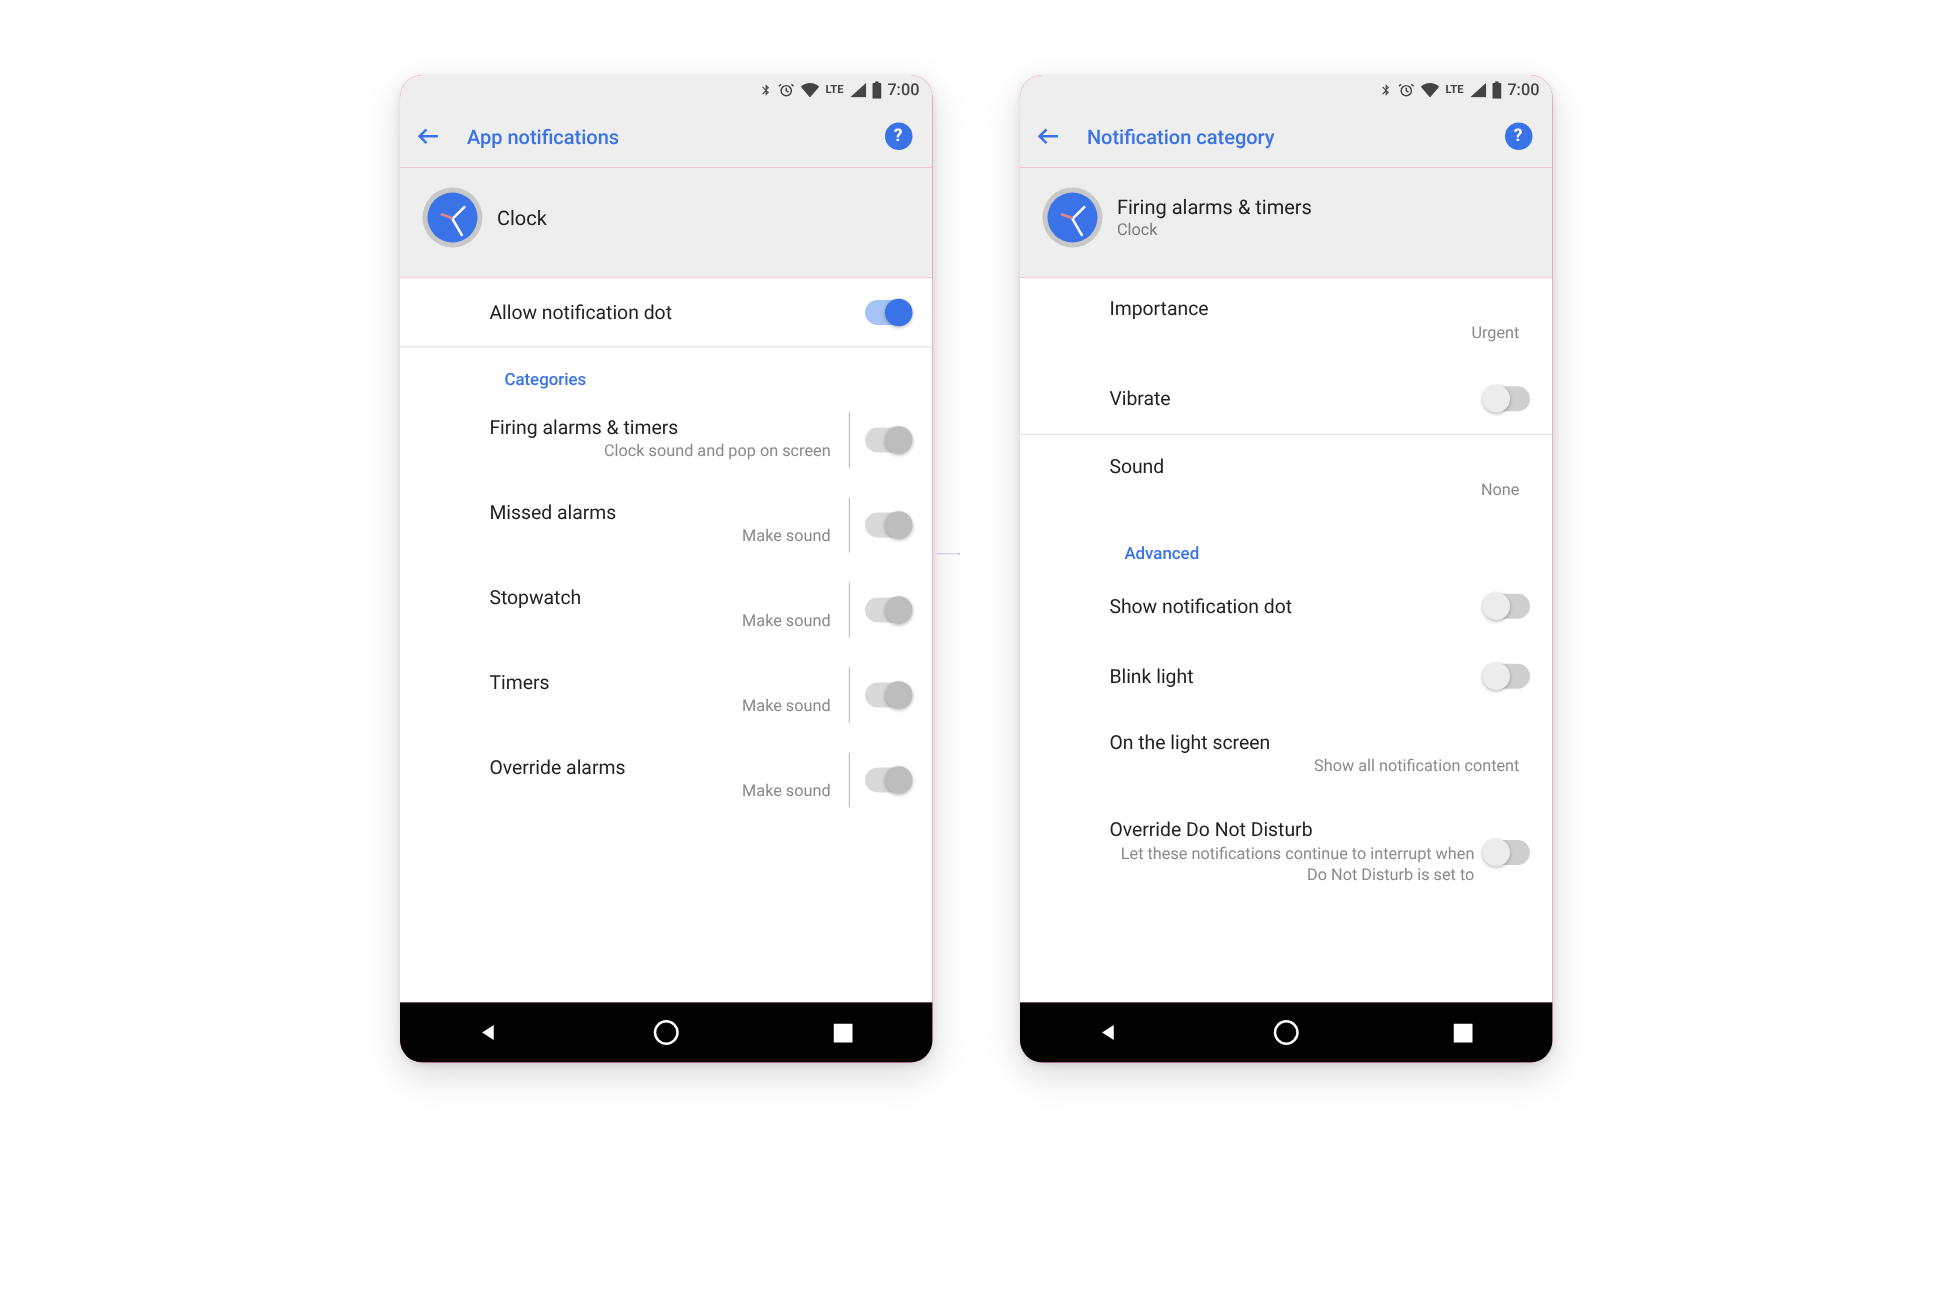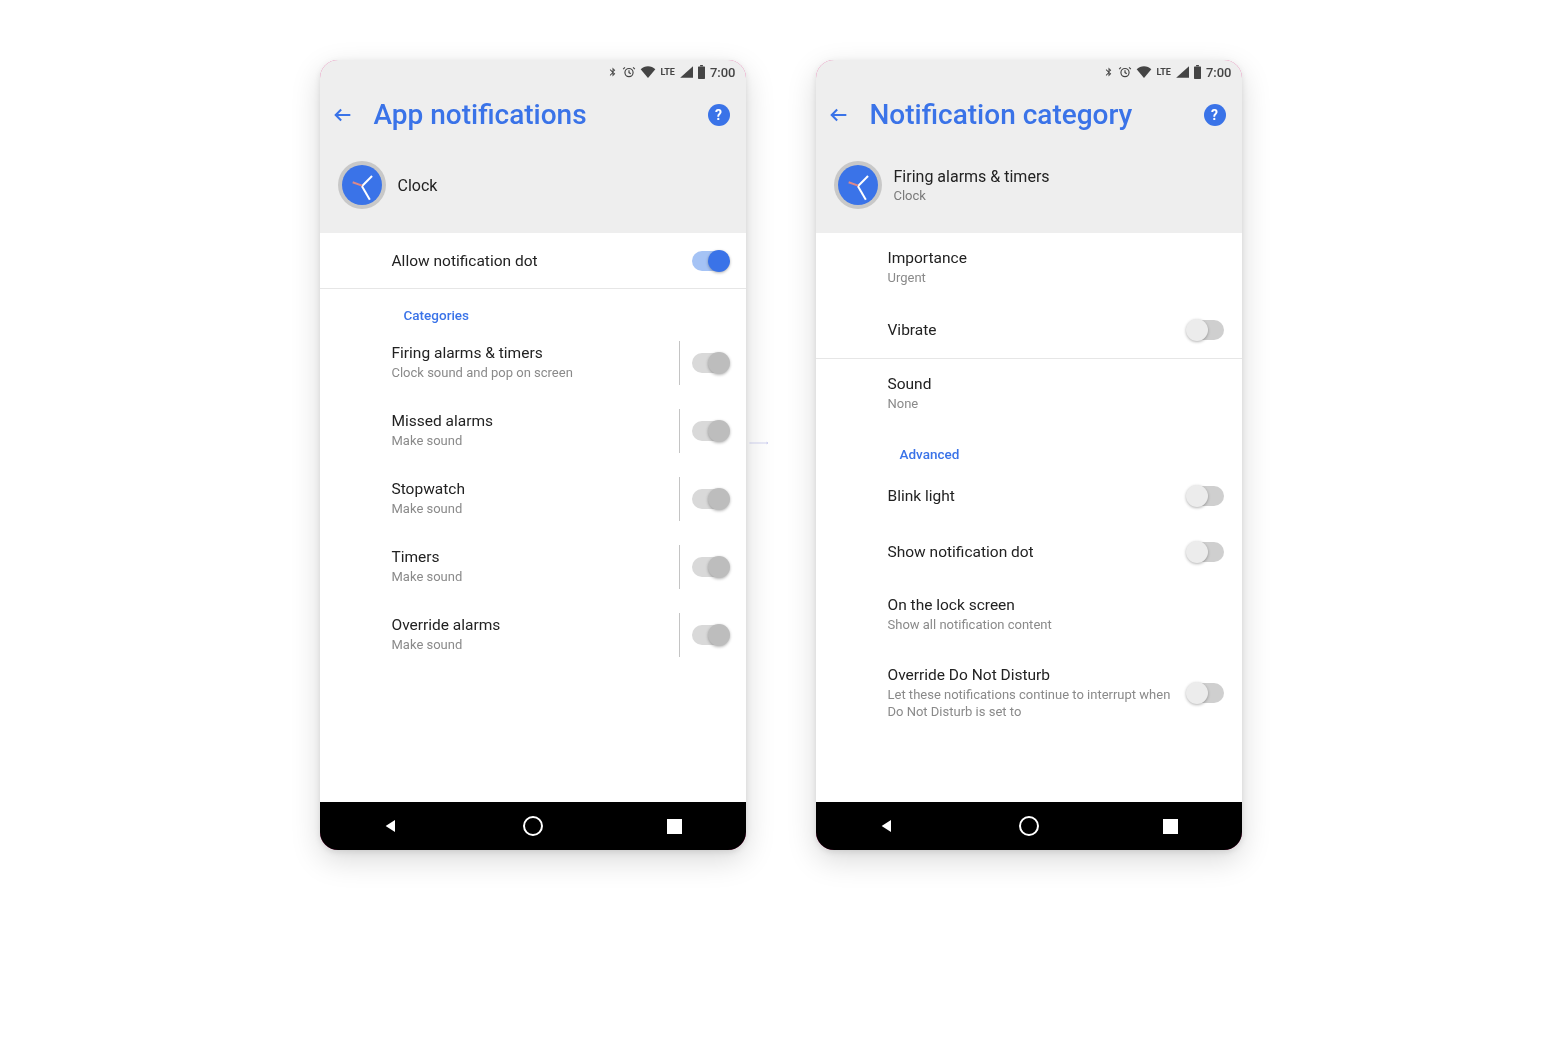--- a/index.html
+++ b/index.html
@@ -48,21 +48,21 @@
   .app-bar {
     background: #eeeeee;
     padding: 14px 16px 14px 12px;
     display: flex;
     align-items: center;
     gap: 20px;
   }
   .app-bar .back { color:#3a73e8; display:flex; align-items:center; }
   .app-bar .title {
     color: #3a73e8;
-    font-size: 28px;
+    font-size: 16px;
     font-weight: 500;
     flex: 1;
   }
   .app-bar .help {
     width: 22px; height:22px; border-radius:50%;
     background:#3a73e8; color:#fff;
     display:flex; align-items:center; justify-content:center;
     font-size:14px; font-weight:700;
   }
   
@@ -96,21 +96,21 @@
   .row {
     padding: 16px 18px 16px 72px;
     display:flex;
     align-items:center;
     position:relative;
     min-height: 56px;
   }
   .row.tight { padding-top:12px; padding-bottom:12px; }
   .row .texts { flex:1; padding-right: 8px; }
   .row .label { font-size:15.5px; color:#222; }
-  .row .sub   { font-size:13px; color:#8a8a8a; margin-top:2px; line-height:1.35; }
+  .row .sub   { font-size:13px; color:#8a8a8a; margin-top:2px; line-height:1.35;text-align:right; }
   .row.border-b { border-bottom:1px solid #e6e6e6;gap:25px; }
   .vdiv { width:1px; height:44px; background:#c4c4c4; margin: 0 12px 0 6px; }
   .section-header {
     padding: 18px 18px 6px 84px;
     font-size:13.5px;
     font-weight:500;
     color:#3a73e8;
   }
 
   
@@ -391,41 +391,41 @@
         <div class="texts">
           <div class="label">Sound</div>
           <div class="sub">None</div>
         </div>
       </div>
 
       <div class="section-header">Advanced</div>
 
       <div class="row">
         <div class="texts">
+          <div class="label">Show notification dot</div>
+        </div>
+        <div class="switch off">
+            <div class="track"></div>
+            <div class="thumb"></div>
+          </div>
+      </div>
+
+      <div class="row">
+        <div class="texts">
           <div class="label">Blink light</div>
         </div>
         <div class="switch off">
             <div class="track"></div>
             <div class="thumb"></div>
           </div>
       </div>
 
       <div class="row">
         <div class="texts">
-          <div class="label">Show notification dot</div>
-        </div>
-        <div class="switch off">
-            <div class="track"></div>
-            <div class="thumb"></div>
-          </div>
-      </div>
-
-      <div class="row">
-        <div class="texts">
-          <div class="label">On the lock screen</div>
+          <div class="label">On the light screen</div>
           <div class="sub">Show all notification content</div>
         </div>
       </div>
 
       <div class="row">
         <div class="texts">
           <div class="label">Override Do Not Disturb</div>
           <div class="sub">Let these notifications continue to interrupt when Do Not Disturb is set to</div>
         </div>
         <div class="switch off">

